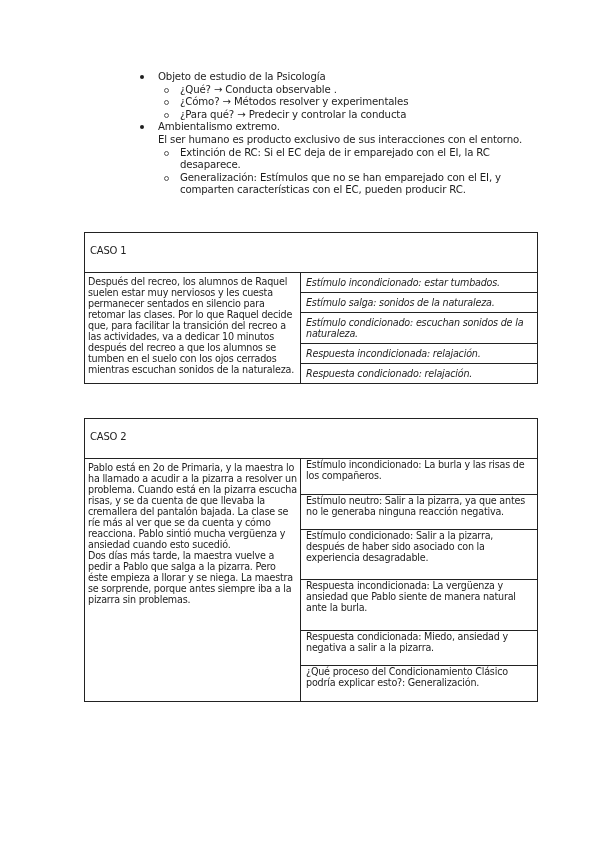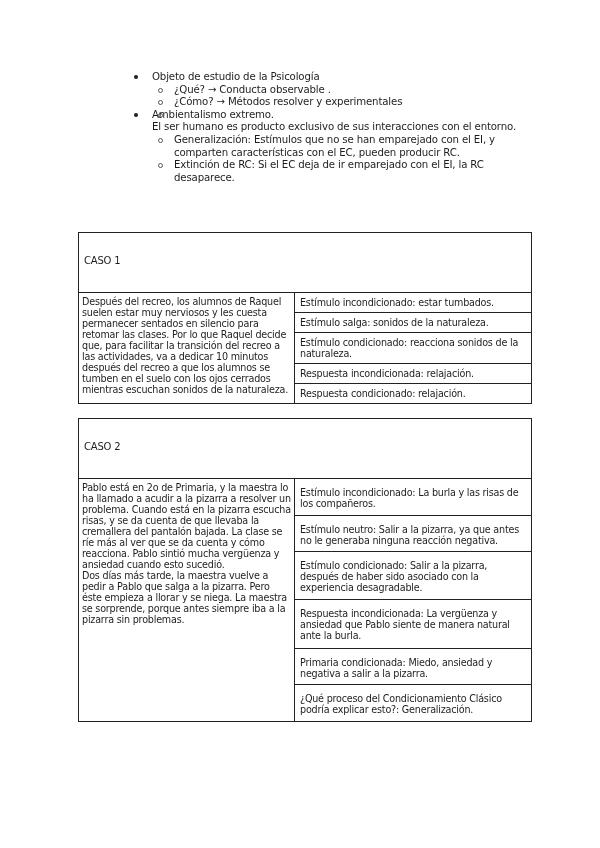--- a/index.html
+++ b/index.html
@@ -1,36 +1,36 @@
 <!DOCTYPE html>
 <html><head>
 <meta charset="utf-8">
 <style>
   html, body { margin: 0; padding: 0; background: #ffffff; }
   body { width: 600px; height: 848px; position: relative; overflow: hidden;
          font-family: "DejaVu Sans", sans-serif; color: #1e1e1e; }
-  .page { position: absolute; left: 6px; top: 0; width: 505px; height: 848px; }
+  .page { position: absolute; left: 12px; top: 0; width: 505px; height: 848px; }
 
   .bullets { position: absolute; left: 128px; top: 71px; width: 400px;
              font-size: 10.2px; line-height: 12.6px; letter-spacing: -0.15px; }
   .b1 { position: relative; padding-left: 18px; }
   .b1 .dot { position: absolute; left: 0; top: 4px; width: 4px; height: 4px; border-radius: 50%; background: #1e1e1e; }
   .b2 { position: relative; padding-left: 40px; }
   .b2 .ring { position: absolute; left: 24px; top: 4px; width: 3px; height: 3px; border-radius: 50%; border: 1px solid #555; }
   .para { padding-left: 18px; }
 
   table.caso { position: absolute; left: 72px; width: 454px; border-collapse: collapse;
                font-size: 9.6px; line-height: 11px; letter-spacing: -0.2px; }
   table.caso td { border: 1px solid #222; vertical-align: top; padding: 3px 4px 3px 4px; }
-  table.caso td.head { height: 15px; padding: 22px 5px; font-size: 10px; }
+  table.caso td.head { height: 15px; padding: 12px 5px; font-size: 10px; }
   table.caso td.left { width: 209px; padding: 3px 3px 3px 3px; margin-top: 15px; }
   #caso1 { top: 232px; }
   #caso2 { top: 418px; }
-  #caso1 td.right { padding: 4px 5px; }
-  #caso2 td.right { padding: 8px 5px 4px 5px; }
+  #caso1 td.right { padding: 4px 5px; font-style: italic; }
+  #caso2 td.right { padding: 0 5px 4px 5px; }
   #caso2 td.left { height: 236px; }
 </style>
 </head>
 <body>
 
 <div class="page">
 
   <div class="bullets">
     <div class="b1">
       <span class="dot"></span>
@@ -39,50 +39,51 @@
     <div class="b2">
       <span class="ring"></span>
       <span>¿Qué? → Conducta observable .</span>
     </div>
     <div class="b2">
       <span class="ring"></span>
       <span>¿Cómo? → Métodos resolver y experimentales</span>
     </div>
     <div class="b2">
       <span class="ring"></span>
+      <span>¿Para qué? → Predecir y controlar la conducta</span>
     </div>
     <div class="b1">
       <span class="dot"></span>
       <span>Ambientalismo extremo.</span>
     </div>
     <div class="para">El ser humano es producto exclusivo de sus interacciones con el entorno.</div>
     <div class="b2">
       <span class="ring"></span>
-      <span>Generalización: Estímulos que no se han emparejado con el EI, y comparten características con el EC, pueden producir RC.</span>
+      <span>Extinción de RC: Si el EC deja de ir emparejado con el EI, la RC desaparece.</span>
     </div>
     <div class="b2">
       <span class="ring"></span>
-      <span>Extinción de RC: Si el EC deja de ir emparejado con el EI, la RC desaparece.</span>
+      <span>Generalización: Estímulos que no se han emparejado con el EI, y comparten características con el EC, pueden producir RC.</span>
     </div>
   </div>
 
   <table class="caso" id="caso1">
     <tbody>
         <tr>
       <td class="head" colspan="2">CASO 1</td>
     </tr>
     <tr>
       <td class="left" rowspan="5">Después del recreo, los alumnos de Raquel suelen estar muy nerviosos y les cuesta permanecer sentados en silencio para retomar las clases. Por lo que Raquel decide que, para facilitar la transición del recreo a las actividades, va a dedicar 10 minutos después del recreo a que los alumnos se tumben en el suelo con los ojos cerrados mientras escuchan sonidos de la naturaleza.</td>
       <td class="right">Estímulo incondicionado: estar tumbados.</td>
     </tr>
     <tr>
           <td class="right">Estímulo salga: sonidos de la naturaleza.</td>
         </tr>
     <tr>
-          <td class="right">Estímulo condicionado: reacciona sonidos de la naturaleza.</td>
+          <td class="right">Estímulo condicionado: escuchan sonidos de la naturaleza.</td>
         </tr>
     <tr>
           <td class="right">Respuesta incondicionada: relajación.</td>
         </tr>
     <tr>
           <td class="right">Respuesta condicionado: relajación.</td>
         </tr>
   </tbody>
     </table>
 
@@ -101,21 +102,21 @@
     <tr>
           <td class="right">Estímulo neutro: Salir a la pizarra, ya que antes no le generaba ninguna reacción negativa.</td>
         </tr>
     <tr>
           <td class="right">Estímulo condicionado: Salir a la pizarra, después de haber sido asociado con la experiencia desagradable.</td>
         </tr>
     <tr>
           <td class="right">Respuesta incondicionada: La vergüenza y ansiedad que Pablo siente de manera natural ante la burla.</td>
         </tr>
     <tr>
-          <td class="right">Primaria condicionada: Miedo, ansiedad y negativa a salir a la pizarra.</td>
+          <td class="right">Respuesta condicionada: Miedo, ansiedad y negativa a salir a la pizarra.</td>
         </tr>
     <tr>
           <td class="right">¿Qué proceso del Condicionamiento Clásico podría explicar esto?: Generalización.</td>
         </tr>
   </tbody>
     </table>
 
 </div>
 
 </body></html>

